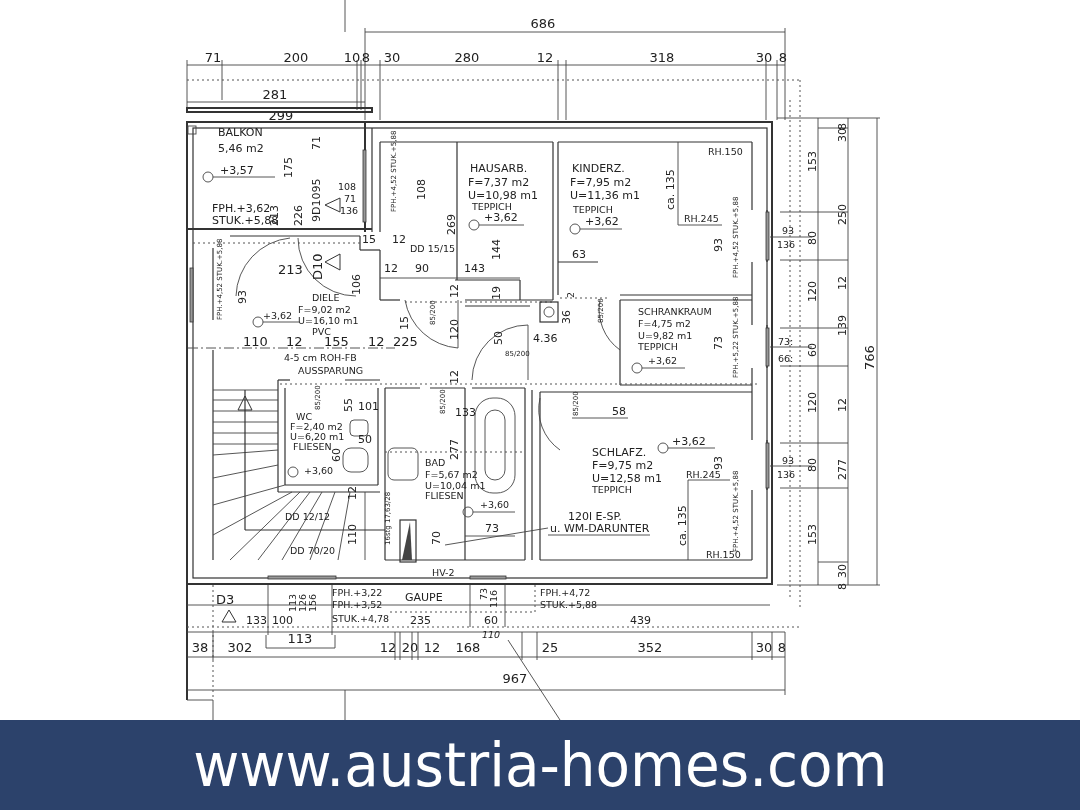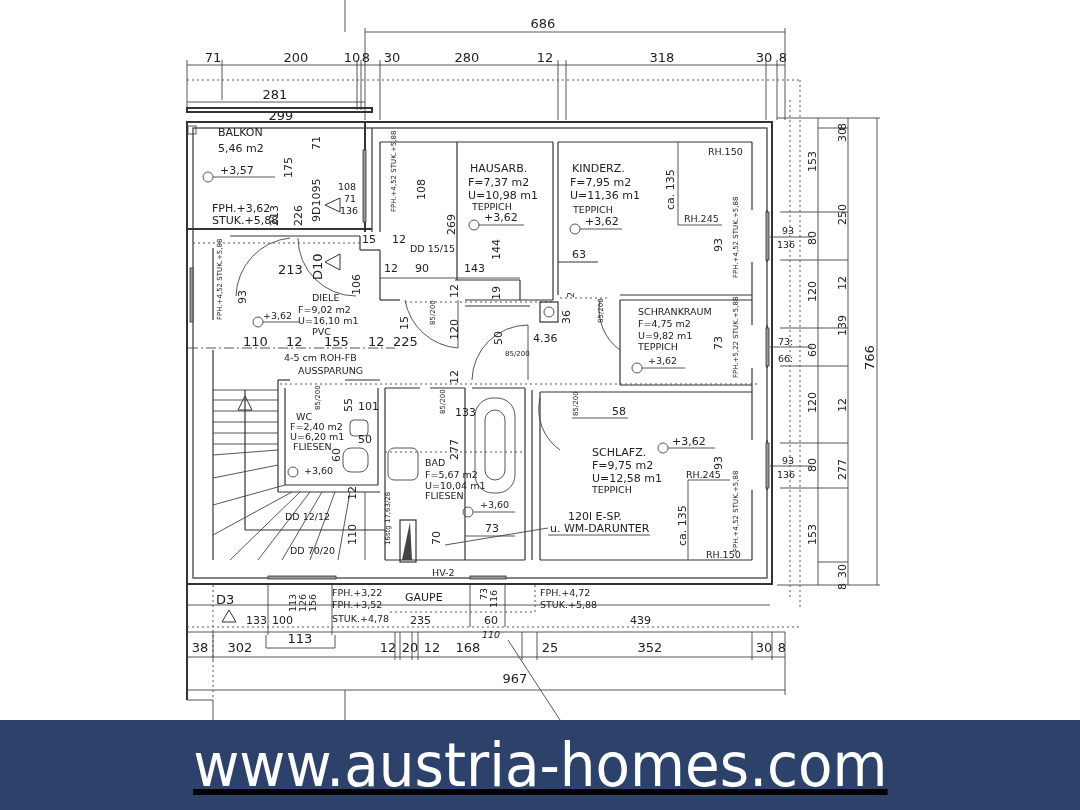--- a/index.html
+++ b/index.html
@@ -10,21 +10,21 @@
   .ts { font-size: 9.5px; }
   .tl { font-size: 13px; }
   .tx { font-size: 7px; }
   .w { stroke: #333; stroke-width: 2; fill: none; }
   .wt { stroke: #333; stroke-width: 1.2; fill: none; }
   .l { stroke: #444; stroke-width: 0.9; fill: none; }
   .d { stroke: #555; stroke-width: 1; stroke-dasharray: 2 3; fill: none; }
   .dd { stroke: #555; stroke-width: 1; stroke-dasharray: 10 3 2 3; fill: none; }
   .arc { stroke: #444; stroke-width: 0.9; fill: none; }
   .win { fill: #999; stroke: #333; stroke-width: 0.8; }
-  #banner { position: absolute; left: 0; top: 720px; width: 1080px; height: 90px; background: #2c426b; display: flex; align-items: center; justify-content: center; text-decoration: underline; }
+  #banner { position: absolute; left: 0; top: 720px; width: 1080px; height: 90px; background: #2c426b; display: flex; align-items: center; justify-content: center; }
   #banner-text { color: #ffffff; font-family: "DejaVu Sans", sans-serif; font-size: 60px; letter-spacing: 0px; line-height: 1; transform: scaleX(0.94); }
 </style>
 </head>
 <body>
 
 <svg id="plan" viewBox="0 0 1080 720" xmlns="http://www.w3.org/2000/svg">
 
   <line class="l" x1="345" y1="0" x2="345" y2="32"></line>
 
   <g>

